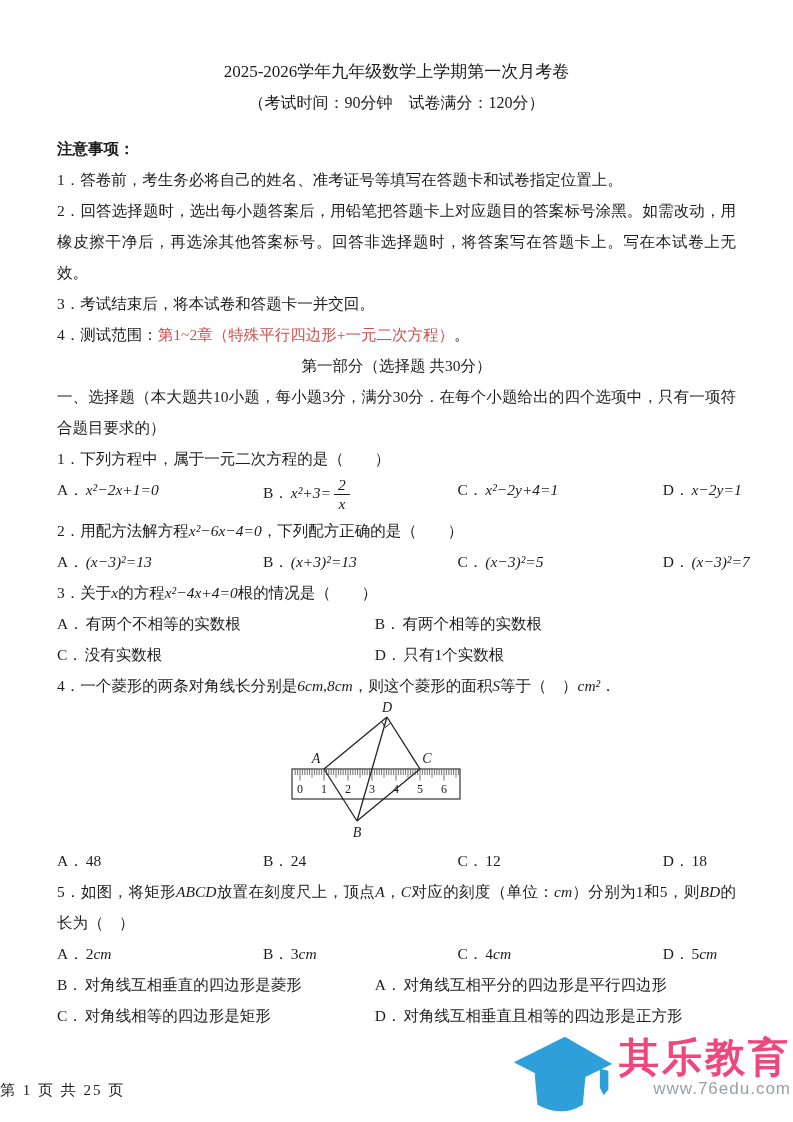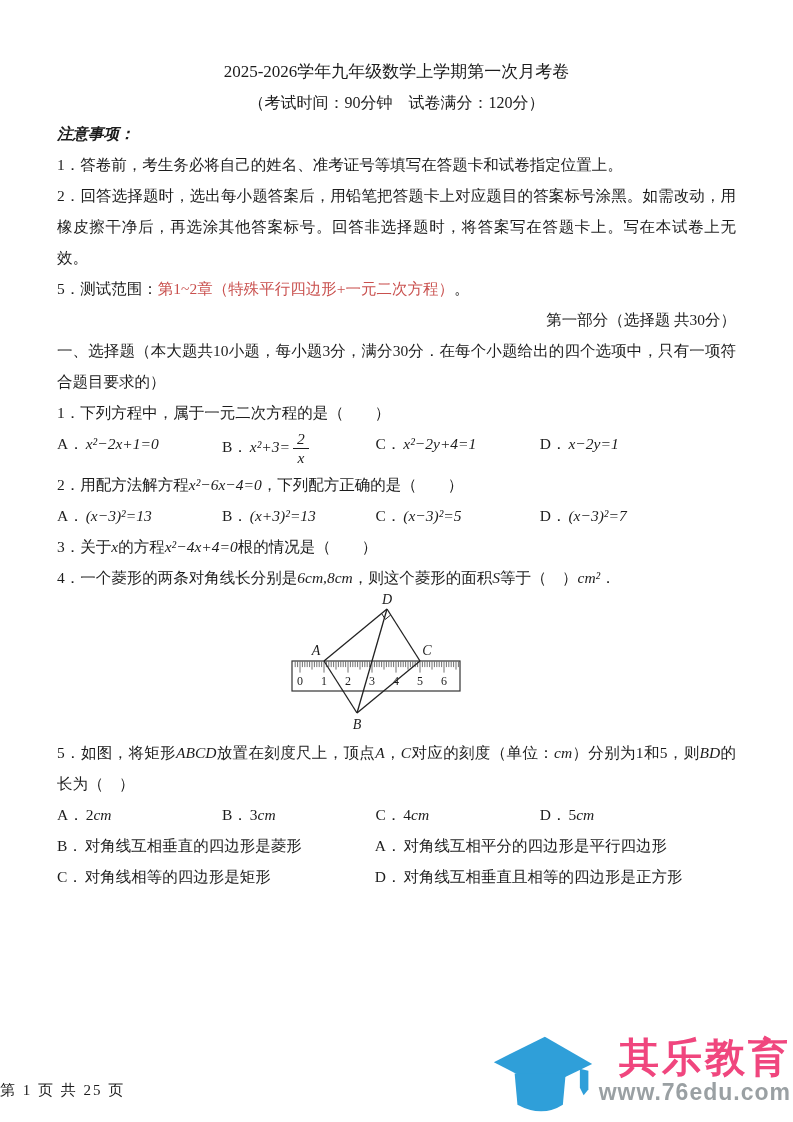--- a/index.html
+++ b/index.html
@@ -12,62 +12,63 @@
   html,body{margin:0;padding:0;background:#ffffff;}
   .page{
     position:relative;width:793px;height:1122px;background:#fff;overflow:hidden;
     font-family:"Liberation Serif","DejaVu Serif",serif;color:var(--ink);
     font-size:15.5px;
   }
   .content{padding:56px 57px 0 57px;}
   .line{line-height:31px;text-align:justify;}
   .title{text-align:center;font-size:17px;line-height:32px;}
   .subtitle{text-align:center;font-size:16px;line-height:30px;}
-  .notice-heading{font-weight:bold;line-height:31px;margin-top:0;font-style:italic;}
-  .part-heading{text-align:right;line-height:31px;}
+  .notice-heading{font-weight:bold;line-height:31px;margin-top:15px;}
+  .part-heading{text-align:center;line-height:31px;}
   .red{color:var(--accent-red);}
   .math{font-style:italic;}
   .frac{display:inline-block;vertical-align:middle;text-align:center;font-style:italic;line-height:1.15;margin:2px 3px;}
   .frac .num{display:block;border-bottom:1px solid var(--ink);padding:0 4px;}
   .frac .den{display:block;}
   .options{margin:0;}
-  .options.cols4{display:grid;grid-template-columns:24.3% 22.6% 24.2% 1fr;}
+  .options.cols4{display:grid;grid-template-columns:24.3% 22.6% 24.2% 1fr;gap:41px;}
   .options.cols2{display:grid;grid-template-columns:46.8% 1fr;}
   .option{white-space:nowrap;text-align:left;overflow:visible;}
   .opt-label{margin-right:2px;}
   .figure-wrap{text-align:center;margin:0;}
   .footer{
     position:absolute;bottom:22px;left:0;width:100%;text-align:left;
     font-size:15px;letter-spacing:2px;
   }
   .logo{position:absolute;right:2px;bottom:2px;display:flex;align-items:flex-start;}
   .logo-text{display:flex;flex-direction:column;align-items:flex-end;margin-left:4px;margin-top:6px;text-align:right;}
   .brand{
     font-family:"Liberation Sans","DejaVu Sans",sans-serif;font-weight:900;
     font-size:40px;line-height:1.15;color:var(--logo-pink);letter-spacing:3px;
   }
   .url{
-    font-family:"Liberation Sans","DejaVu Sans",sans-serif;font-weight:700;
-    font-size:23px;color:var(--logo-gray);line-height:1.1;letter-spacing:1px;
+    font-family:"Liberation Sans","DejaVu Sans",sans-serif;font-weight:400;
+    font-size:17px;color:var(--logo-gray);line-height:1.1;letter-spacing:1px;
   }
 </style>
 </head>
 <body>
 
 <div class="page">
   <div class="content">
     <div class="title">2025-2026学年九年级数学上学期第一次月考卷</div>
     <div class="subtitle">（考试时间：90分钟　试卷满分：120分）</div>
 
     <div>
       <div class="notice-heading">注意事项：</div>
       <div id="notice-items">
           <div class="line"><span>1．答卷前，考生务必将自己的姓名、准考证号等填写在答题卡和试卷指定位置上。</span></div>
           <div class="line"><span>2．回答选择题时，选出每小题答案后，用铅笔把答题卡上对应题目的答案标号涂黑。如需改动，用橡皮擦干净后，再选涂其他答案标号。回答非选择题时，将答案写在答题卡上。写在本试卷上无效。</span></div>
-          <div class="line"><span>5．测试范围：</span><span class="red">第1~2章（特殊平行四边形+一元二次方程）</span><span>。</span></div>
+          <div class="line"><span>3．考试结束后，将本试卷和答题卡一并交回。</span></div>
+          <div class="line"><span>4．测试范围：</span><span class="red">第1~2章（特殊平行四边形+一元二次方程）</span><span>。</span></div>
         </div>
     </div>
 
     <div class="part-heading">第一部分（选择题 共30分）</div>
     <div class="line">一、选择题（本大题共10小题，每小题3分，满分30分．在每个小题给出的四个选项中，只有一项符合题目要求的）</div>
 
     <div id="questions">
         <div>
           <div class="line"><span>1．下列方程中，属于一元二次方程的是（　　）</span></div>
           <div class="options cols4">
@@ -81,20 +82,26 @@
           <div class="line"><span>2．用配方法解方程</span><span class="math">x²−6x−4=0</span><span>，下列配方正确的是（　　）</span></div>
           <div class="options cols4">
             <div class="line option"><span class="opt-label">A．</span><span class="math">(x−3)²=13</span></div>
             <div class="line option"><span class="opt-label">B．</span><span class="math">(x+3)²=13</span></div>
             <div class="line option"><span class="opt-label">C．</span><span class="math">(x−3)²=5</span></div>
             <div class="line option"><span class="opt-label">D．</span><span class="math">(x−3)²=7</span></div>
           </div>
         </div>
         <div>
           <div class="line"><span>3．关于</span><span class="math">x</span><span>的方程</span><span class="math">x²−4x+4=0</span><span>根的情况是（　　）</span></div>
+          <div class="options cols2">
+            <div class="line option"><span class="opt-label">A．</span><span>有两个不相等的实数根</span></div>
+            <div class="line option"><span class="opt-label">B．</span><span>有两个相等的实数根</span></div>
+            <div class="line option"><span class="opt-label">C．</span><span>没有实数根</span></div>
+            <div class="line option"><span class="opt-label">D．</span><span>只有1个实数根</span></div>
+          </div>
         </div>
         <div>
           <div class="line"><span>4．一个菱形的两条对角线长分别是</span><span class="math">6cm,8cm</span><span>，则这个菱形的面积</span><span class="math">S</span><span>等于（　）</span><span class="math">cm²</span><span>．</span></div>
           <div class="figure-wrap"><svg width="250" height="140" viewBox="0 0 250 140">
               <rect x="20" y="68" width="168" height="30" fill="#fff" stroke="#333" stroke-width="1.2"></rect>
               <line x1="23.2" y1="68.6" x2="23.2" y2="74.1" stroke="#333" stroke-width="0.7"></line>
               <line x1="25.6" y1="68.6" x2="25.6" y2="74.1" stroke="#333" stroke-width="0.7"></line>
               <line x1="28" y1="68.6" x2="28" y2="79.6" stroke="#333" stroke-width="0.7"></line>
               <line x1="30.4" y1="68.6" x2="30.4" y2="74.1" stroke="#333" stroke-width="0.7"></line>
               <line x1="32.8" y1="68.6" x2="32.8" y2="74.1" stroke="#333" stroke-width="0.7"></line>
@@ -173,20 +180,26 @@
               <line x1="115" y1="16" x2="148" y2="68" stroke="#222" stroke-width="1.3"></line>
               <line x1="148" y1="68" x2="85" y2="120" stroke="#222" stroke-width="1.3"></line>
               <line x1="85" y1="120" x2="52" y2="68" stroke="#222" stroke-width="1.3"></line>
               <line x1="115" y1="16" x2="85" y2="120" stroke="#222" stroke-width="1.3"></line>
               <path d="M109.6,20.45 L113.35,26.36 L118.75,21.91" fill="none" stroke="#222" stroke-width="1"></path>
               <text x="44" y="62" font-size="14" text-anchor="middle" font-style="italic" font-family="&quot;Liberation Serif&quot;,&quot;DejaVu Serif&quot;,serif" fill="#1c1c1c">A</text>
               <text x="85" y="136" font-size="14" text-anchor="middle" font-style="italic" font-family="&quot;Liberation Serif&quot;,&quot;DejaVu Serif&quot;,serif" fill="#1c1c1c">B</text>
               <text x="155" y="62" font-size="14" text-anchor="middle" font-style="italic" font-family="&quot;Liberation Serif&quot;,&quot;DejaVu Serif&quot;,serif" fill="#1c1c1c">C</text>
               <text x="115" y="11" font-size="14" text-anchor="middle" font-style="italic" font-family="&quot;Liberation Serif&quot;,&quot;DejaVu Serif&quot;,serif" fill="#1c1c1c">D</text>
             </svg></div>
+          <div class="options cols4">
+            <div class="line option"><span class="opt-label">A．</span><span>48</span></div>
+            <div class="line option"><span class="opt-label">B．</span><span>24</span></div>
+            <div class="line option"><span class="opt-label">C．</span><span>12</span></div>
+            <div class="line option"><span class="opt-label">D．</span><span>18</span></div>
+          </div>
         </div>
         <div>
           <div class="line"><span>5．如图，将矩形</span><span class="math">ABCD</span><span>放置在刻度尺上，顶点</span><span class="math">A</span><span>，</span><span class="math">C</span><span>对应的刻度（单位：</span><span class="math">cm</span><span>）分别为1和5，则</span><span class="math">BD</span><span>的长为（　）</span></div>
           <div class="options cols4">
             <div class="line option"><span class="opt-label">A．</span><span>2</span><span class="math">cm</span></div>
             <div class="line option"><span class="opt-label">B．</span><span>3</span><span class="math">cm</span></div>
             <div class="line option"><span class="opt-label">C．</span><span>4</span><span class="math">cm</span></div>
             <div class="line option"><span class="opt-label">D．</span><span>5</span><span class="math">cm</span></div>
           </div>
         </div>

